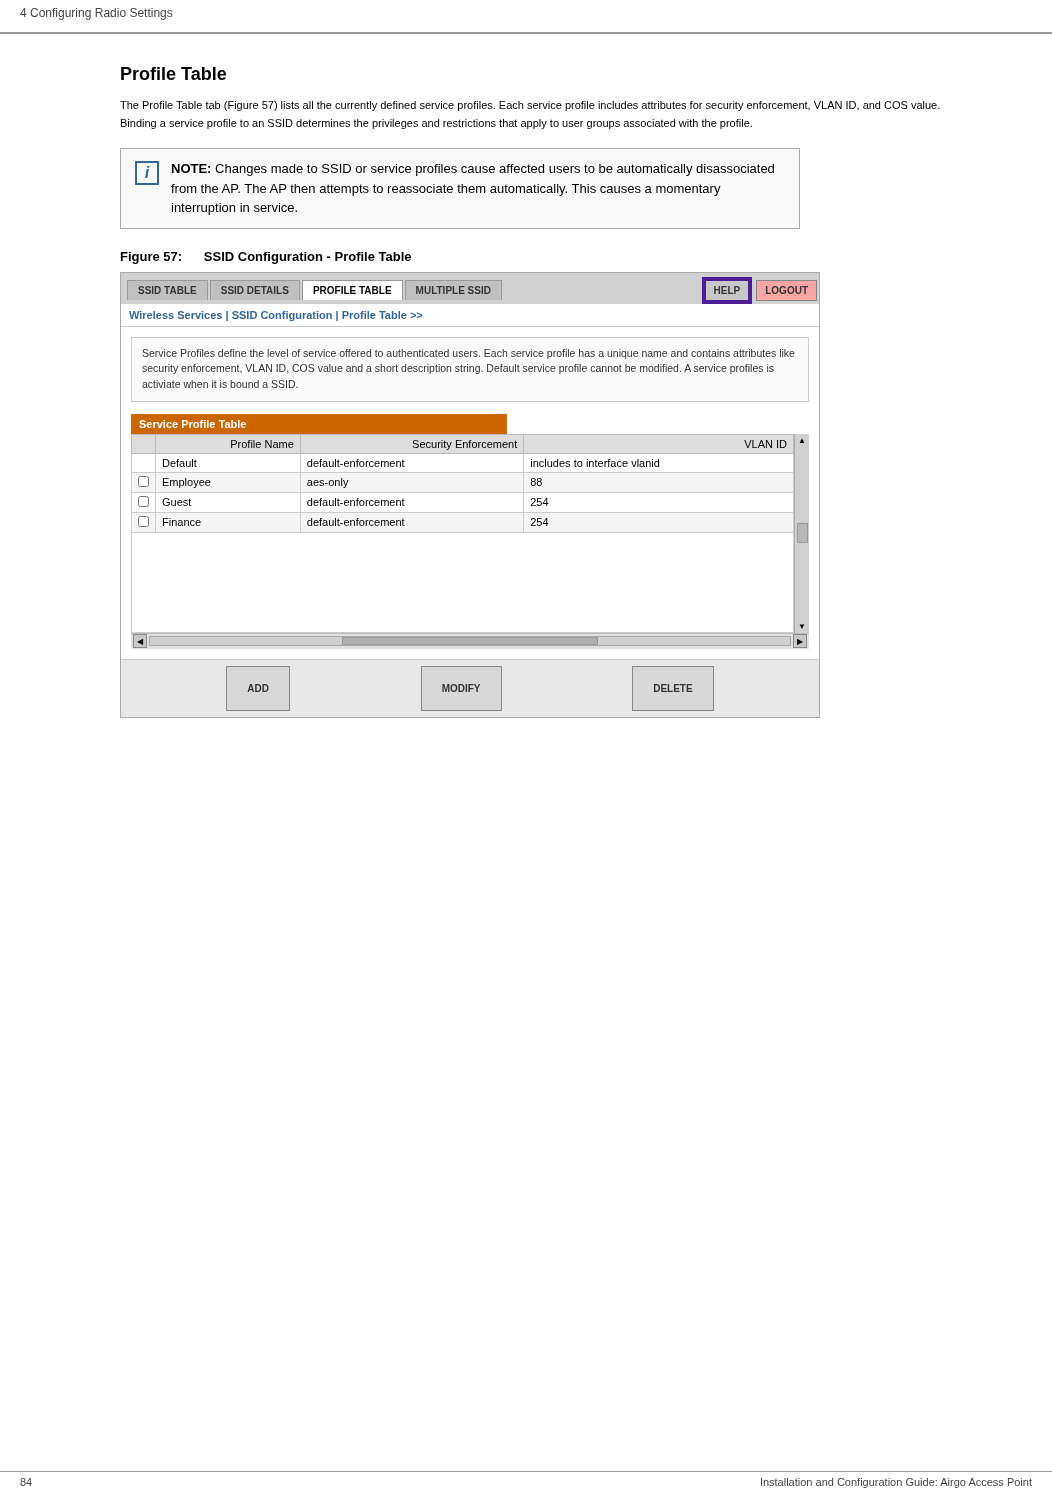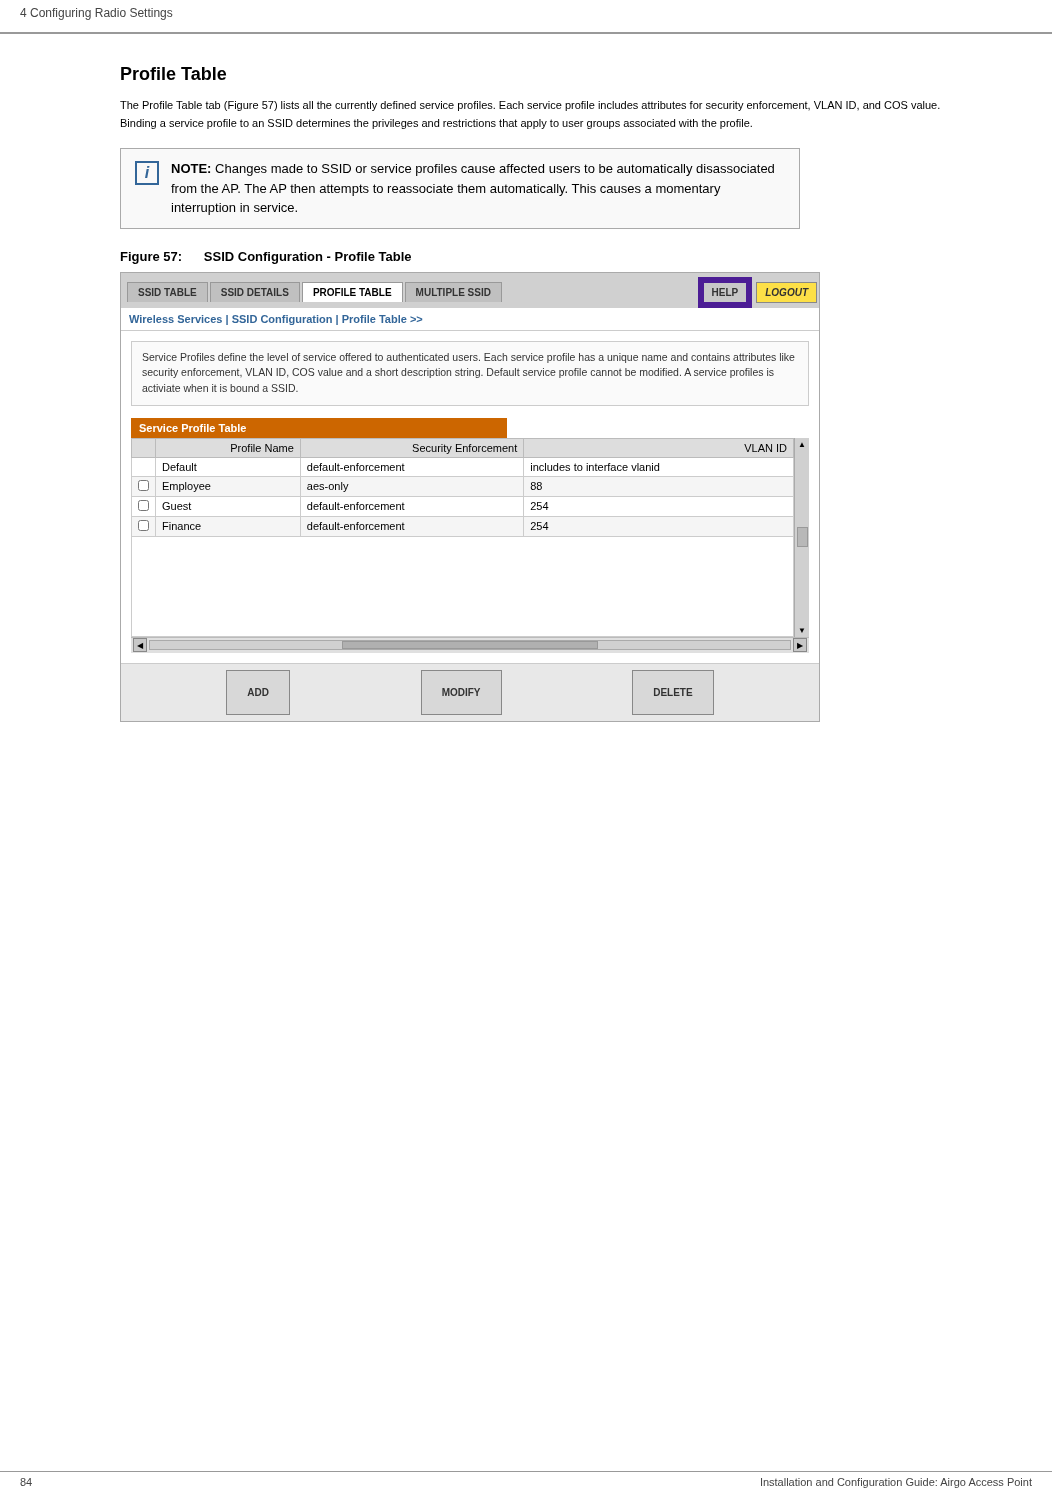--- a/index.html
+++ b/index.html
@@ -104,38 +104,37 @@
       text-transform: uppercase;
     }
     .tab.active {
       background: #fff;
       color: #000;
     }
     .tab-spacer { flex: 1; }
     .tab-help {
       padding: 4px 8px;
       background: #c8c8c8;
-      border: 6px solid #4c1d95;
+      border: 4px solid #4c1d95;
       font-size: 10px;
       font-weight: bold;
       color: #333;
       text-transform: uppercase;
       cursor: pointer;
     }
     .tab-logout {
       padding: 4px 8px;
-      background: #fde047;
+      background: #fca5a5;
       border: 1px solid #888;
       font-size: 10px;
       font-weight: bold;
       color: #333;
       text-transform: uppercase;
       cursor: pointer;
       margin-left: 2px;
-      font-style: italic;
     }
 
     
     .breadcrumb-bar {
       background: #fff;
       padding: 5px 8px;
       font-size: 11px;
       font-weight: bold;
       color: #336699;
       border-bottom: 1px solid #ccc;

